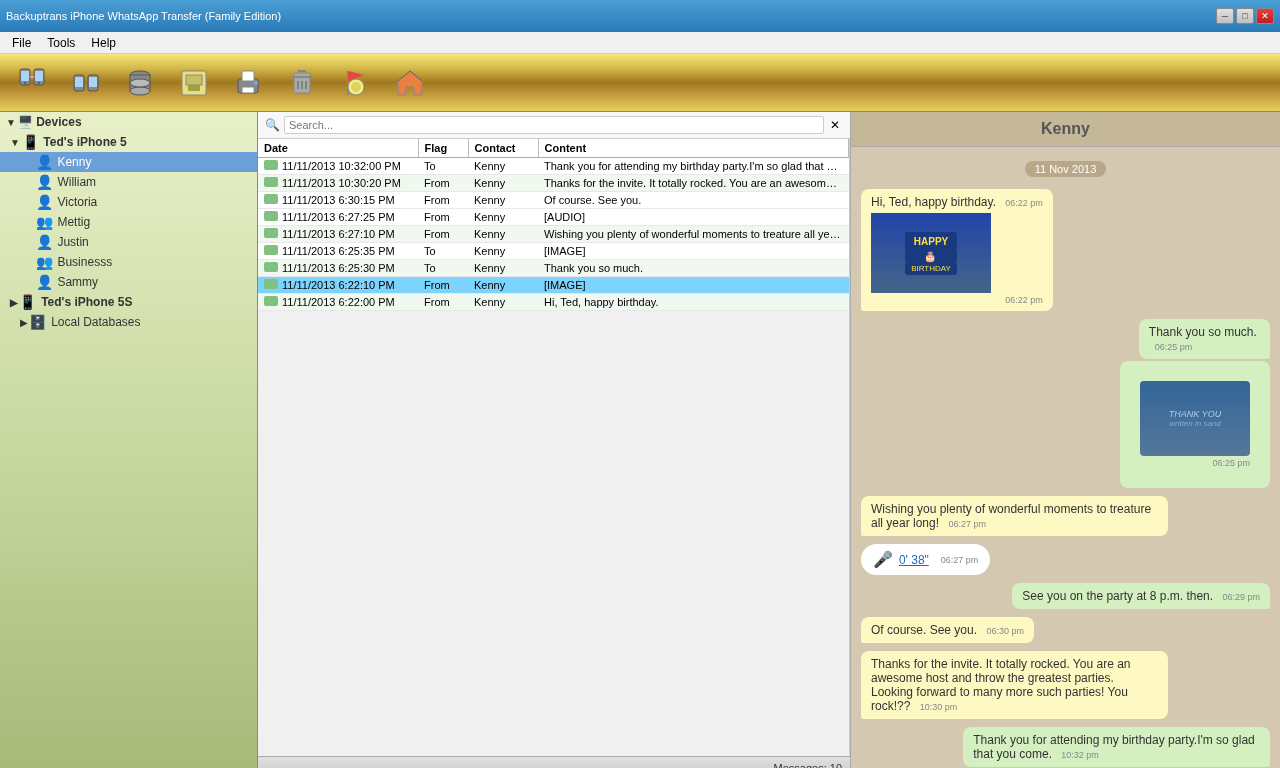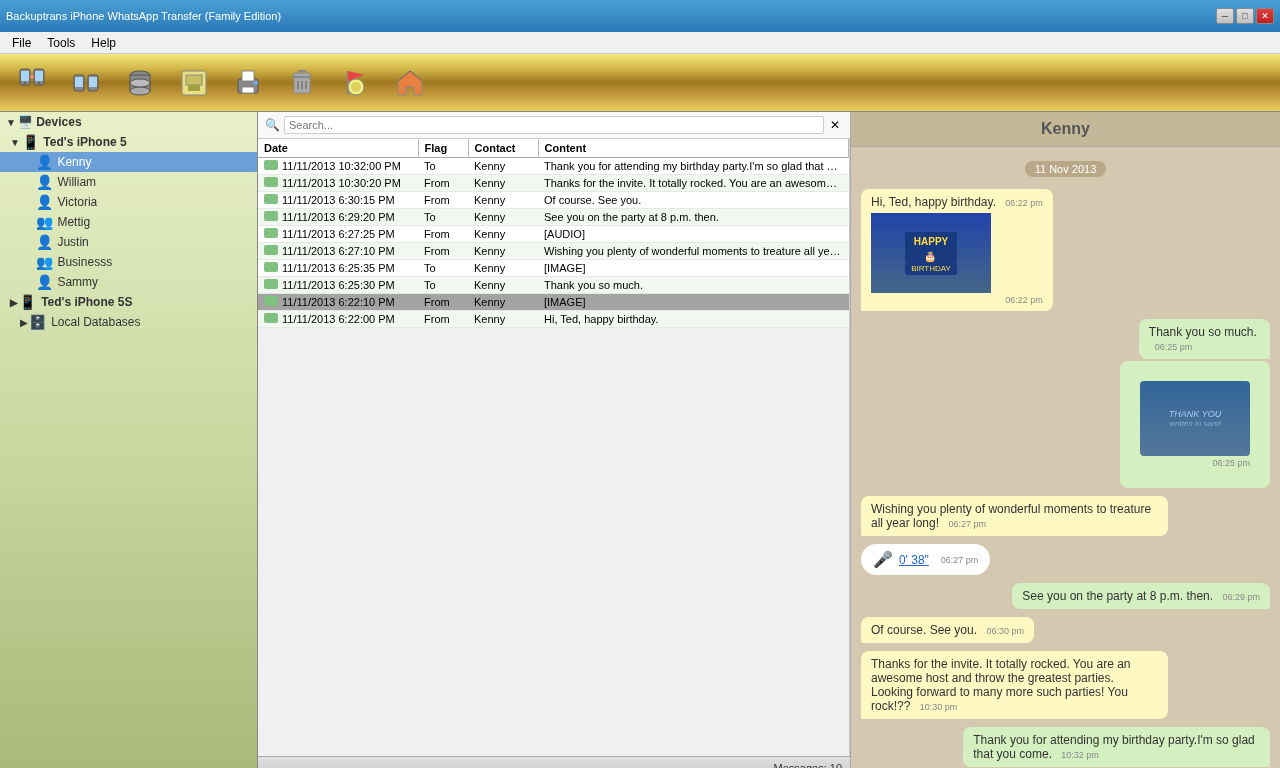--- a/index.html
+++ b/index.html
@@ -471,61 +471,53 @@
       <td style="max-width:300px;overflow:hidden;text-overflow:ellipsis;">Thanks for the invite. It totally rocked. You are an awesome host and throw th...</td>
     </tr>
               <tr style="background: rgb(255, 255, 255);">
       <td>
         <span style="display:inline-block;width:14px;height:10px;background:#80c080;border-radius:2px;margin-right:4px;"></span>11/11/2013 6:30:15 PM
       </td>
       <td>From</td>
       <td>Kenny</td>
       <td style="max-width:300px;overflow:hidden;text-overflow:ellipsis;">Of course. See you.</td>
     </tr>
+              <tr style="background: rgb(255, 255, 255);">
+      <td>
+        <span style="display:inline-block;width:14px;height:10px;background:#80c080;border-radius:2px;margin-right:4px;"></span>11/11/2013 6:27:25 PM
+      </td>
+      <td>From</td>
+      <td>Kenny</td>
+      <td style="max-width:300px;overflow:hidden;text-overflow:ellipsis;">[AUDIO]</td>
+    </tr>
               <tr style="background: rgb(240, 248, 240);">
       <td>
-        <span style="display:inline-block;width:14px;height:10px;background:#80c080;border-radius:2px;margin-right:4px;"></span>11/11/2013 6:29:20 PM
+        <span style="display:inline-block;width:14px;height:10px;background:#80c080;border-radius:2px;margin-right:4px;"></span>11/11/2013 6:27:10 PM
+      </td>
+      <td>From</td>
+      <td>Kenny</td>
+      <td style="max-width:300px;overflow:hidden;text-overflow:ellipsis;">Wishing you plenty of wonderful moments to treature all year long!</td>
+    </tr>
+              <tr style="background: rgb(255, 255, 255);">
+      <td>
+        <span style="display:inline-block;width:14px;height:10px;background:#80c080;border-radius:2px;margin-right:4px;"></span>11/11/2013 6:25:35 PM
       </td>
       <td>To</td>
       <td>Kenny</td>
-      <td style="max-width:300px;overflow:hidden;text-overflow:ellipsis;">See you on the party at 8 p.m. then.</td>
-    </tr>
-              <tr style="background: rgb(255, 255, 255);">
-      <td>
-        <span style="display:inline-block;width:14px;height:10px;background:#80c080;border-radius:2px;margin-right:4px;"></span>11/11/2013 6:27:25 PM
-      </td>
-      <td>From</td>
-      <td>Kenny</td>
-      <td style="max-width:300px;overflow:hidden;text-overflow:ellipsis;">[AUDIO]</td>
+      <td style="max-width:300px;overflow:hidden;text-overflow:ellipsis;">[IMAGE]</td>
     </tr>
               <tr style="background: rgb(240, 248, 240);">
       <td>
-        <span style="display:inline-block;width:14px;height:10px;background:#80c080;border-radius:2px;margin-right:4px;"></span>11/11/2013 6:27:10 PM
-      </td>
-      <td>From</td>
-      <td>Kenny</td>
-      <td style="max-width:300px;overflow:hidden;text-overflow:ellipsis;">Wishing you plenty of wonderful moments to treature all year long!</td>
-    </tr>
-              <tr style="background: rgb(255, 255, 255);">
-      <td>
-        <span style="display:inline-block;width:14px;height:10px;background:#80c080;border-radius:2px;margin-right:4px;"></span>11/11/2013 6:25:35 PM
+        <span style="display:inline-block;width:14px;height:10px;background:#80c080;border-radius:2px;margin-right:4px;"></span>11/11/2013 6:25:30 PM
       </td>
       <td>To</td>
       <td>Kenny</td>
-      <td style="max-width:300px;overflow:hidden;text-overflow:ellipsis;">[IMAGE]</td>
-    </tr>
-              <tr style="background: rgb(240, 248, 240);">
-      <td>
-        <span style="display:inline-block;width:14px;height:10px;background:#80c080;border-radius:2px;margin-right:4px;"></span>11/11/2013 6:25:30 PM
-      </td>
-      <td>To</td>
-      <td>Kenny</td>
       <td style="max-width:300px;overflow:hidden;text-overflow:ellipsis;">Thank you so much.</td>
     </tr>
-              <tr style="background: #a3a3a3;">
+              <tr style="background: #7dd3fc;">
       <td>
         <span style="display:inline-block;width:14px;height:10px;background:#80c080;border-radius:2px;margin-right:4px;"></span>11/11/2013 6:22:10 PM
       </td>
       <td>From</td>
       <td>Kenny</td>
       <td style="max-width:300px;overflow:hidden;text-overflow:ellipsis;">[IMAGE]</td>
     </tr>
               <tr style="background: rgb(240, 248, 240);">
       <td>
         <span style="display:inline-block;width:14px;height:10px;background:#80c080;border-radius:2px;margin-right:4px;"></span>11/11/2013 6:22:00 PM

